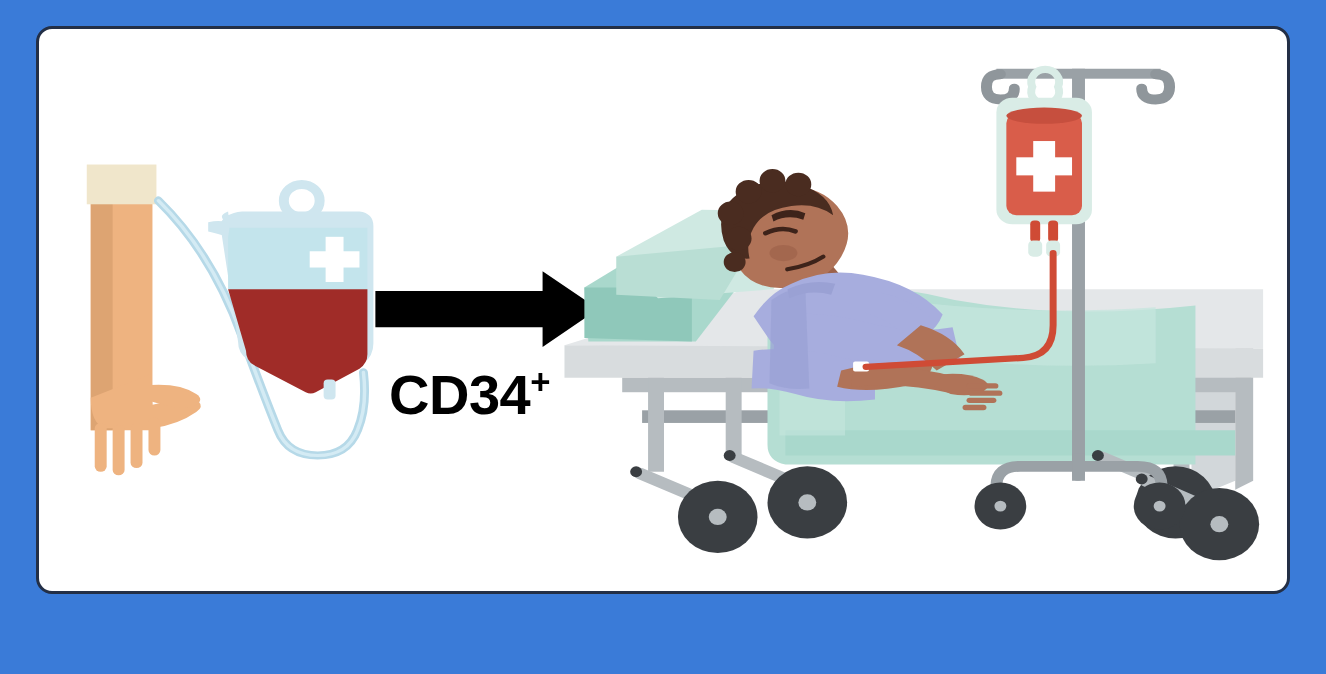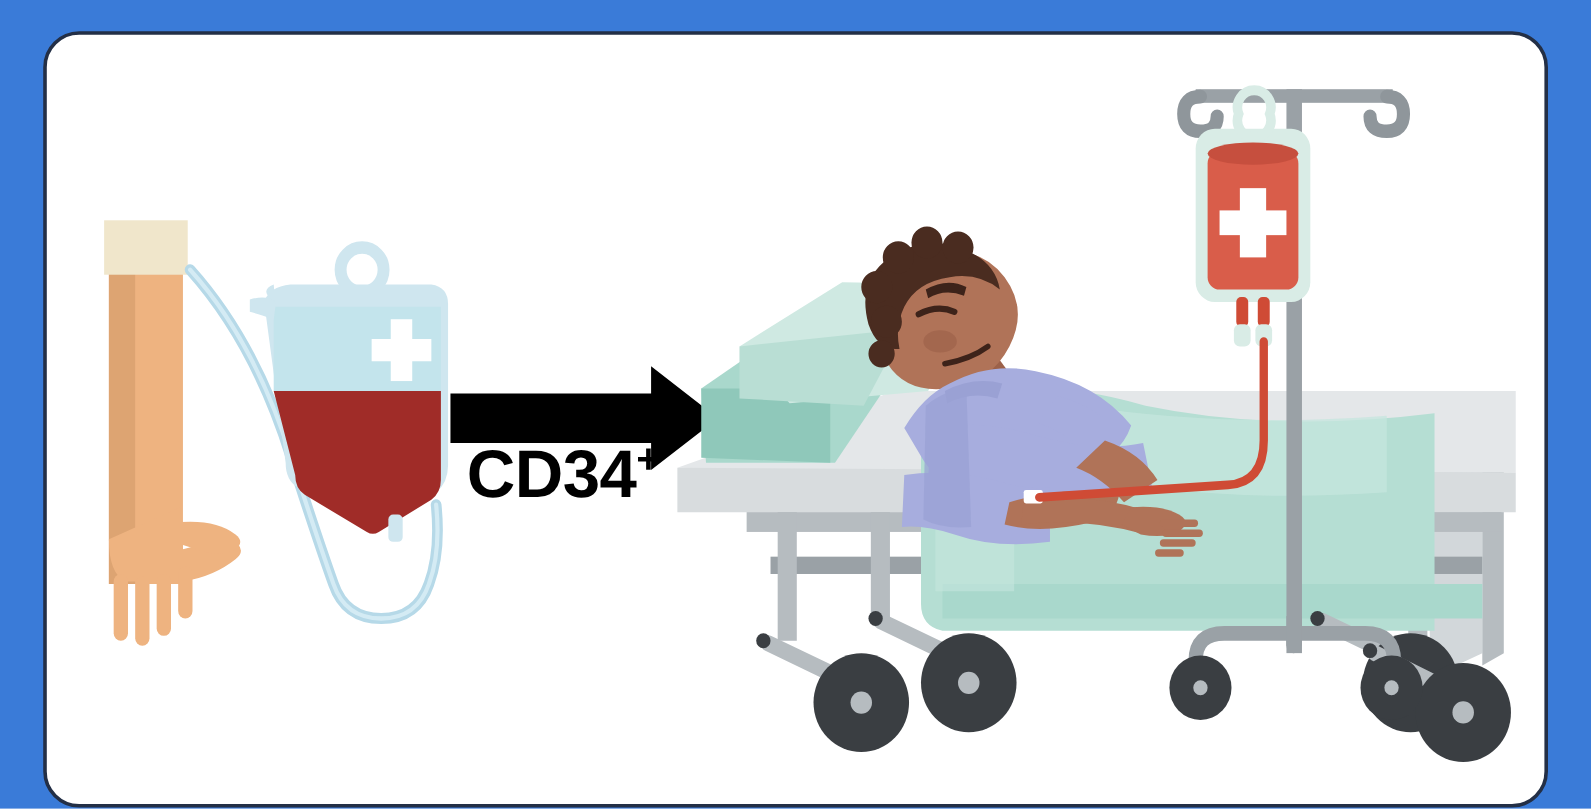--- a/index.html
+++ b/index.html
@@ -10,24 +10,24 @@
     overflow:hidden;
   }
   #slide {
     position:relative;
     width:1326px; height:674px;
     background:#3a7bd8;
   }
   #card {
     position:absolute;
     left:36px; top:26px;
-    width:1254px; height:647px;
+    width:1254px; height:568px;
     background:#ffffff;
     border:3px solid #232f46;
-    border-radius:30px;
+    border-radius:16px;
     overflow:hidden;
   }
   #scene { position:absolute; inset:0; }
   #scene svg { display:block; width:100%; height:100%; }
   .cd34-label {
     position:absolute;
     left:350px; top:338px;
     font-size:56px;
     font-weight:bold;
     color:#000000;

